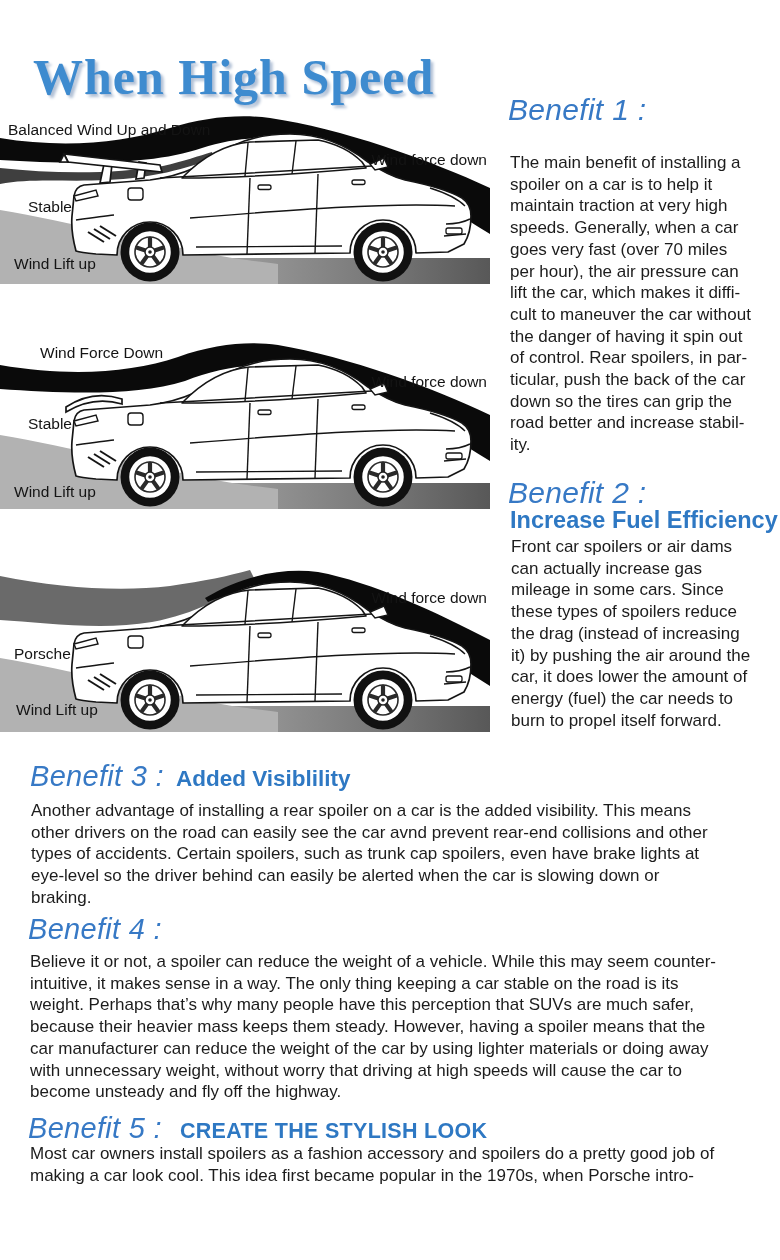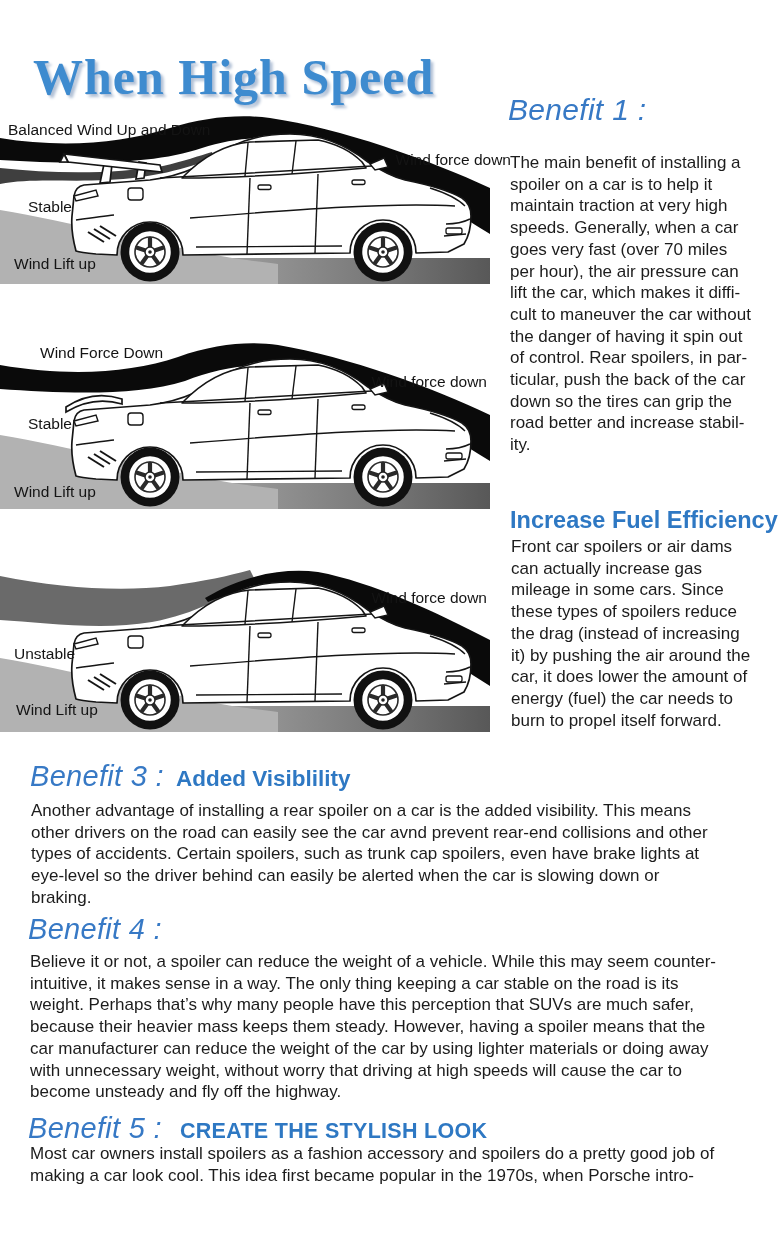--- a/index.html
+++ b/index.html
@@ -6,21 +6,21 @@
   #page{position:relative;width:780px;height:1260px;background:#fff;overflow:hidden;
         font-family:"Liberation Sans",sans-serif;}
 
   
   #main-title{position:absolute;left:33px;top:14px;
     font-family:"Liberation Serif",serif;font-weight:bold;font-size:50px;letter-spacing:1px;
     color:#3e8bcf;text-shadow:3px 3px 3px #b2c1d6,1px 1px 0 #ccd7e6;}
 
   
   .diagram{position:absolute;left:0;width:490px;height:195px;}
-  .d1{top:112px;padding-left:24px;} .d2{top:337px;} .d3{top:560px;}
+  .d1{top:112px;} .d2{top:337px;} .d3{top:560px;}
   .diagram svg{position:absolute;left:0;top:0;}
   .lbl{position:absolute;white-space:nowrap;font-size:15.5px;color:#141414;}
   .d1 .lbl-top{left:8px;top:9px}   .d1 .lbl-right{right:3px;top:39px}
   .d1 .lbl-mid{left:28px;top:86px} .d1 .lbl-bottom{left:14px;top:143px}
   .d2 .lbl-top{left:40px;top:7px}  .d2 .lbl-right{right:3px;top:36px}
   .d2 .lbl-mid{left:28px;top:78px} .d2 .lbl-bottom{left:14px;top:146px}
   .d3 .lbl-right{right:3px;top:29px}
   .d3 .lbl-mid{left:14px;top:85px} .d3 .lbl-bottom{left:16px;top:141px}
 
   
@@ -156,40 +156,41 @@
     <svg width="490" height="195" viewBox="0 0 490 195">
       <path fill="#6a6a6a" d="M0,16 C60,28 120,32 170,26 C205,21 228,16 250,10 L254,18
         C228,36 195,54 152,62 C100,71 40,62 0,60 Z"></path>
       <path fill="#0a0a0a" d="M205,38 C245,14 285,8 318,12 C372,22 436,52 490,80
         L490,126 C432,88 366,52 306,36 C270,27 238,30 208,42 Z"></path>
       <rect x="90" y="146" width="400" height="26" fill="url(#gg)"></rect>
       <path fill="#b2b2b2" d="M0,98 C70,110 150,130 215,143 C243,148 262,150 278,152 L278,172 L0,172 Z"></path>
       <use href="#carbody"></use>
     </svg>
     <div class="lbl lbl-right">Wind force down</div>
-    <div class="lbl lbl-mid">Unstable</div>
+    <div class="lbl lbl-mid">Porsche</div>
     <div class="lbl lbl-bottom">Wind Lift up</div>
   </div>
 
   <div id="b1-head" class="bhead">Benefit 1 :</div>
   <div id="b1-para" class="para">The main benefit of installing a
 spoiler on a car is to help it
 maintain traction at very high
 speeds. Generally, when a car
 goes very fast (over 70 miles
 per hour), the air pressure can
 lift the car, which makes it diffi-
 cult to maneuver the car without
 the danger of having it spin out
 of control. Rear spoilers, in par-
 ticular, push the back of the car
 down so the tires can grip the
 road better and increase stabil-
 ity.</div>
 
+  <div id="b2-head" class="bhead">Benefit 2 :</div>
   <div id="b2-sub" class="bsub">Increase Fuel Efficiency</div>
   <div id="b2-para" class="para">Front car spoilers or air dams
 can actually increase gas
 mileage in some cars. Since
 these types of spoilers reduce
 the drag (instead of increasing
 it) by pushing the air around the
 car, it does lower the amount of
 energy (fuel) the car needs to
 burn to propel itself forward.</div>

